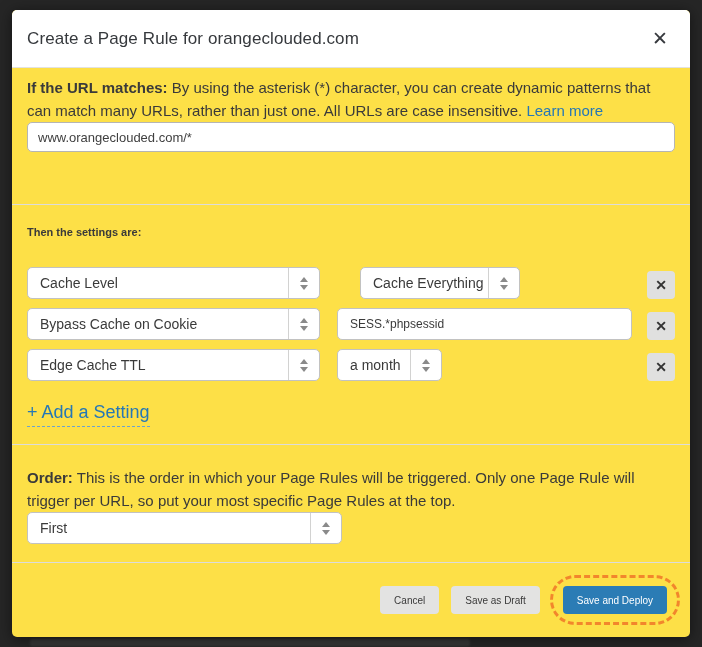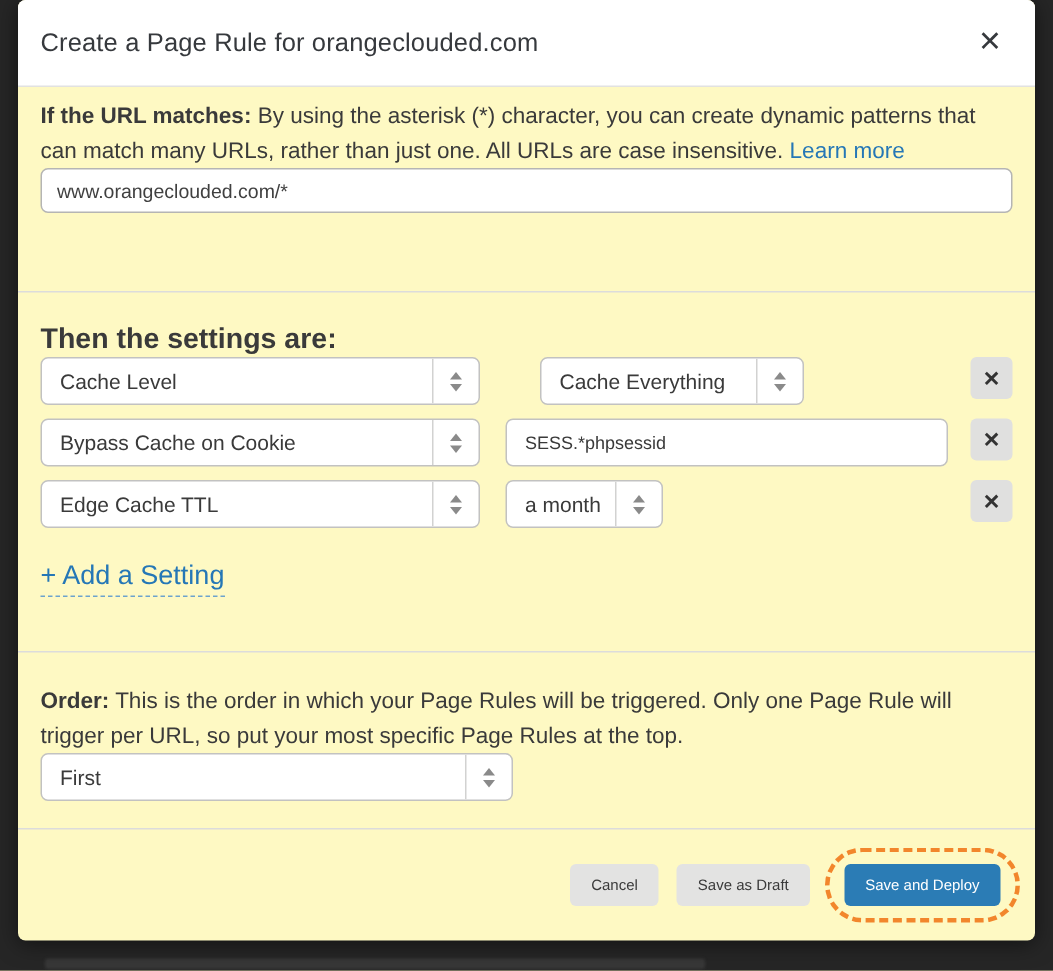--- a/index.html
+++ b/index.html
@@ -9,23 +9,23 @@
     background: #232323;
     position: relative;
     overflow: hidden;
   }
   .scene {
     position: absolute; inset: 0;
     background: #262626;
   }
   .modal {
     position: absolute;
-    left: 12px; top: 0;
+    left: 12px; top: 10px;
     width: 678px; height: 627px;
-    background: #fef9c3;
+    background: #fde047;
     border-radius: 5px;
     overflow: hidden;
     box-shadow: 0 2px 14px rgba(0,0,0,0.5);
   }
   
   .modal-header {
     height: 58px;
     background: #ffffff;
     border-bottom: 1px solid #e2e2e1;
     display: flex;
@@ -77,28 +77,28 @@
     border-radius: 5px;
     background: #ffffff;
     font-family: "Liberation Sans", sans-serif;
     font-size: 13px;
     color: #404040;
     padding: 0 10px;
     outline: none;
   }
   
   .settings-heading {
-    font-size: 19px;
+    font-size: 11px;
     font-weight: 700;
     color: #3a3a3a;
-    margin-bottom: 0;
+    margin-bottom: 29px;
   }
   .setting-row {
     display: flex;
-    align-items: flex-start;
+    align-items: flex-end;
     margin-bottom: 9px;
     height: 32px;
   }
   .select {
     height: 32px;
     background: #ffffff;
     border: 1px solid #c2c2c1;
     border-radius: 5px;
     display: flex;
     align-items: stretch;
@@ -131,21 +131,21 @@
     border-bottom: 5px solid #8a8a8a;
   }
   .tri-down {
     width: 0; height: 0;
     border-left: 4px solid transparent;
     border-right: 4px solid transparent;
     border-top: 5px solid #8a8a8a;
   }
   .w-setting { width: 293px; }
   .col2 { margin-left: 17px; }
-  .w-value-select { width: 176px; margin-left: 40px; }
+  .w-value-select { width: 160px; margin-left: 40px; }
   .w-value-small { width: 105px; }
   .w-order { width: 315px; }
   .value-input {
     margin-left: 17px;
     width: 295px;
     height: 32px;
     border: 1px solid #c2c2c1;
     border-radius: 5px;
     background: #ffffff;
     font-family: "Liberation Sans", sans-serif;

